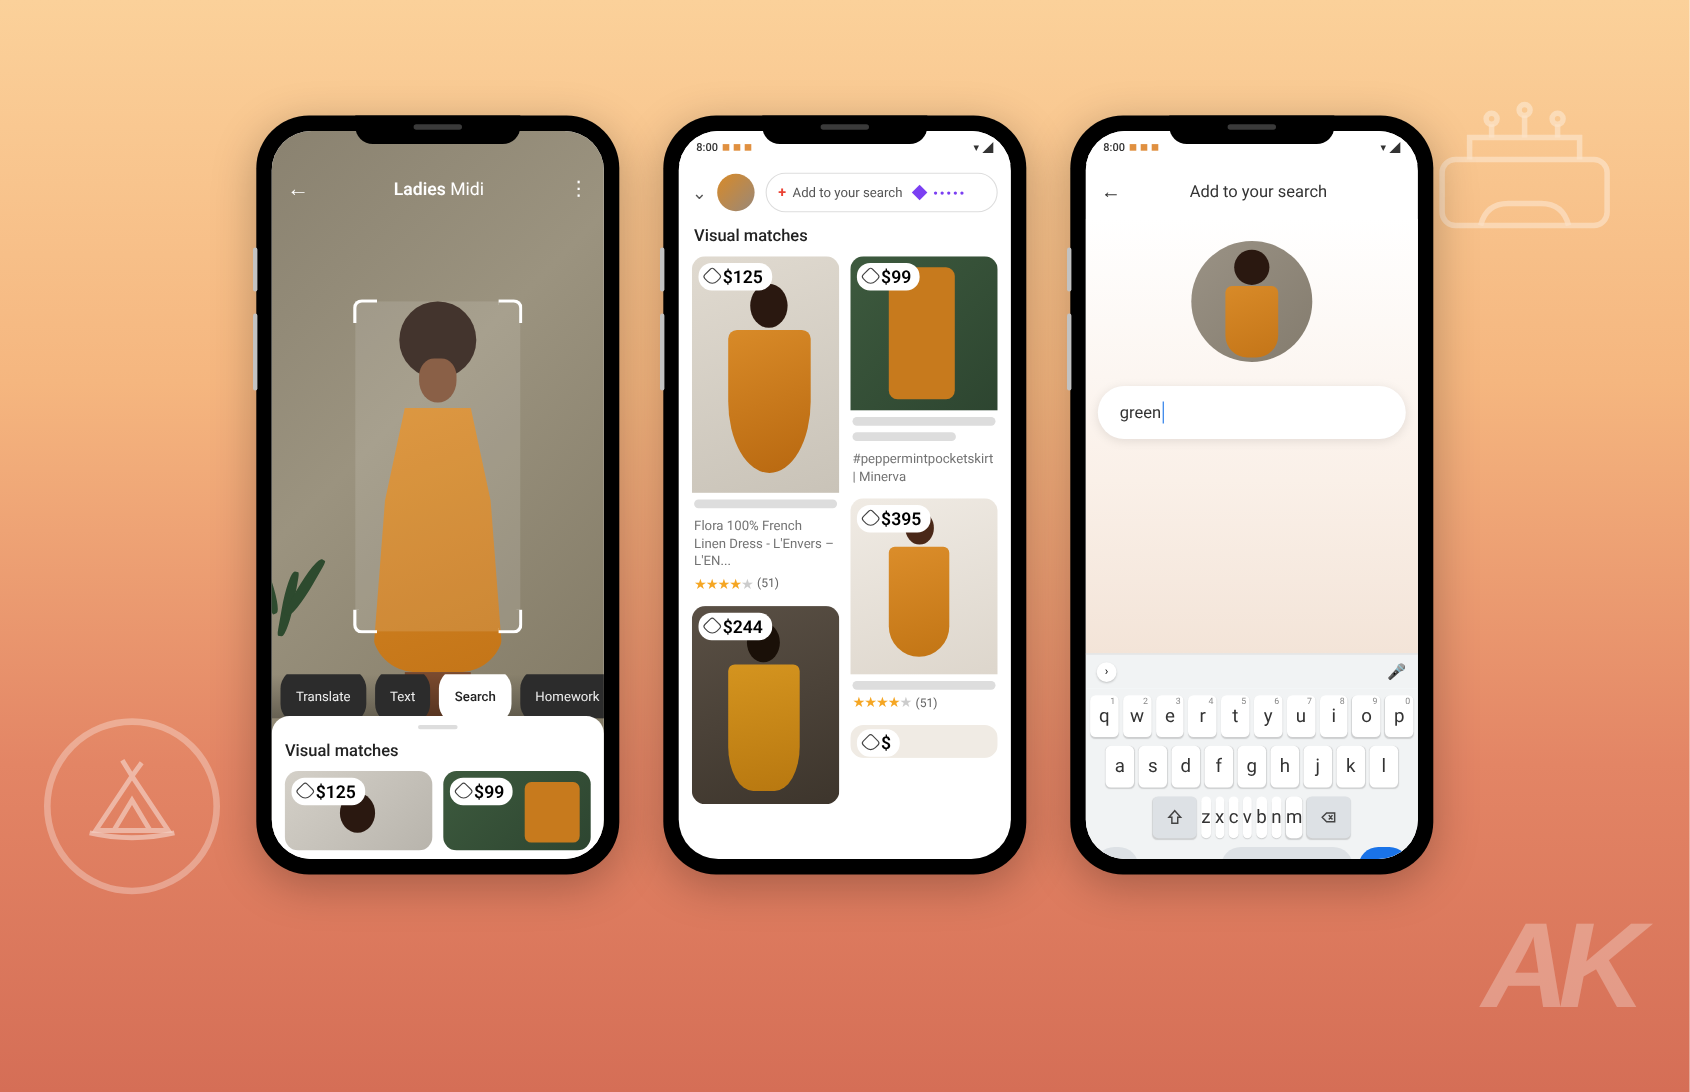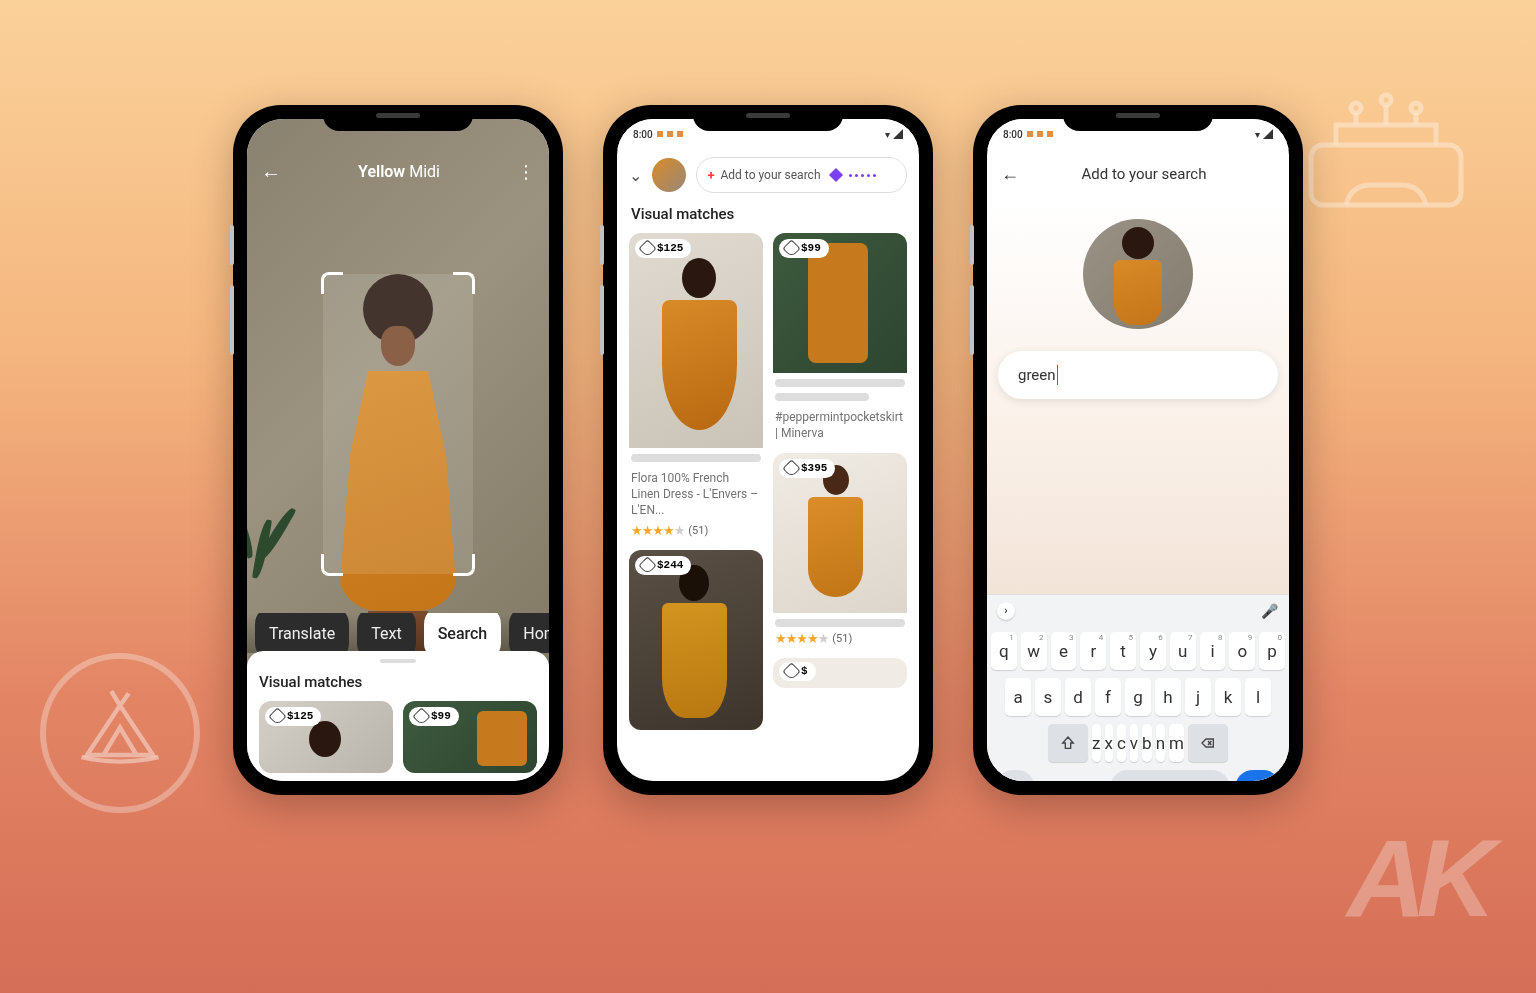--- a/index.html
+++ b/index.html
@@ -83,37 +83,37 @@
   .plant i { position: absolute; width: 10px; height: 60px; background: #2d4a2e; border-radius: 60% 10% 60% 10%; }
   .plant i:nth-child(1){ left:10px; top:0; transform:rotate(-20deg);} 
   .plant i:nth-child(2){ left:30px; top:20px; transform:rotate(10deg);} 
   .plant i:nth-child(3){ left:45px; top:5px; transform:rotate(30deg);} 
   .chips {
     position: absolute; left: 0; right: 0; bottom: 128px; height: 40px;
     display: flex; gap: 8px; padding: 0 8px; overflow: hidden; align-items: center;
     background: linear-gradient(180deg, rgba(0,0,0,0.0), rgba(0,0,0,0.3));
   }
   .chip {
-    padding: 18px 14px; background: #2c2c2c; color: #eee; border-radius: 18px; font-size: 16px; white-space: nowrap;
+    padding: 18px 14px; background: #2c2c2c; color: #eee; border-radius: 18px; font-size: 12px; white-space: nowrap;
   }
   .chip.active { background: #fff; color: #222; font-weight: 500; }
   .sheet {
     position: absolute; bottom: 0; left: 0; right: 0; height: 130px;
     background: #fff; border-radius: 16px 16px 0 0; padding: 8px 12px;
   }
   .handle { width: 36px; height: 4px; background: #ddd; border-radius: 3px; margin: 0 auto 10px; }
   .sheet h3 { font-size: 15px; font-weight: 500; color: #222; margin-bottom: 10px; }
   .sheet-row { display: flex; gap: 10px; }
   .sheet-card { flex: 1; height: 72px; border-radius: 12px; position: relative; overflow: hidden; }
   .sheet-card.c1 { background: linear-gradient(135deg,#d4d0c8,#b8b4ac); }
   .sheet-card.c2 { background: linear-gradient(135deg,#3d5a3e,#2d4530); }
   .sheet-card .mini { position:absolute; right:10px; top:10px; width:50px; height:55px; background:#c77a1d; border-radius:6px; }
   .price-tag {
     position: absolute; top: 6px; left: 6px; background: #fff; border-radius: 12px;
-    padding: 3px 8px 3px 6px; font-size: 11px; font-weight: 600; display: flex; gap: 3px; font-family: Liberation Mono, monospace;
+    padding: 3px 8px 3px 6px; font-size: 16px; font-weight: 600; display: flex; align-items: center; gap: 3px;
   }
   .price-tag::before { content: ''; width: 11px; height: 11px; border: 1.5px solid #444; border-radius: 3px 3px 3px 50%; transform: rotate(-45deg); }
 
   
   .p2-header {
     height: 52px; display: flex; align-items: center; gap: 10px; padding: 0 12px;
   }
   .chev { font-size: 16px; color: #555; }
   .avatar-sm { width: 34px; height: 34px; border-radius: 50%; background: linear-gradient(135deg,#d88a28,#9a8878); }
   .search-pill {
@@ -267,21 +267,21 @@
             <span class="sq"></span>
             <span class="sq"></span>
           </div>
         <div class="status-icons">
             <span>▾</span>
             <span class="sig-tri"></span>
           </div>
       </div>
       <div class="lens-top">
         <span style="font-size:20px;">←</span>
-        <span class="lens-title"><b>Yellow</b><span> Midi</span></span>
+        <span class="lens-title"><b>Ladies</b><span> Midi</span></span>
         <span style="font-size:18px;">⋮</span>
       </div>
       <div class="crop-box">
         <span class="tl"></span>
           <span class="tr"></span>
           <span class="bl"></span>
           <span class="br"></span>
       </div>
       <div class="chips">
         <div class="chip">Translate</div>

